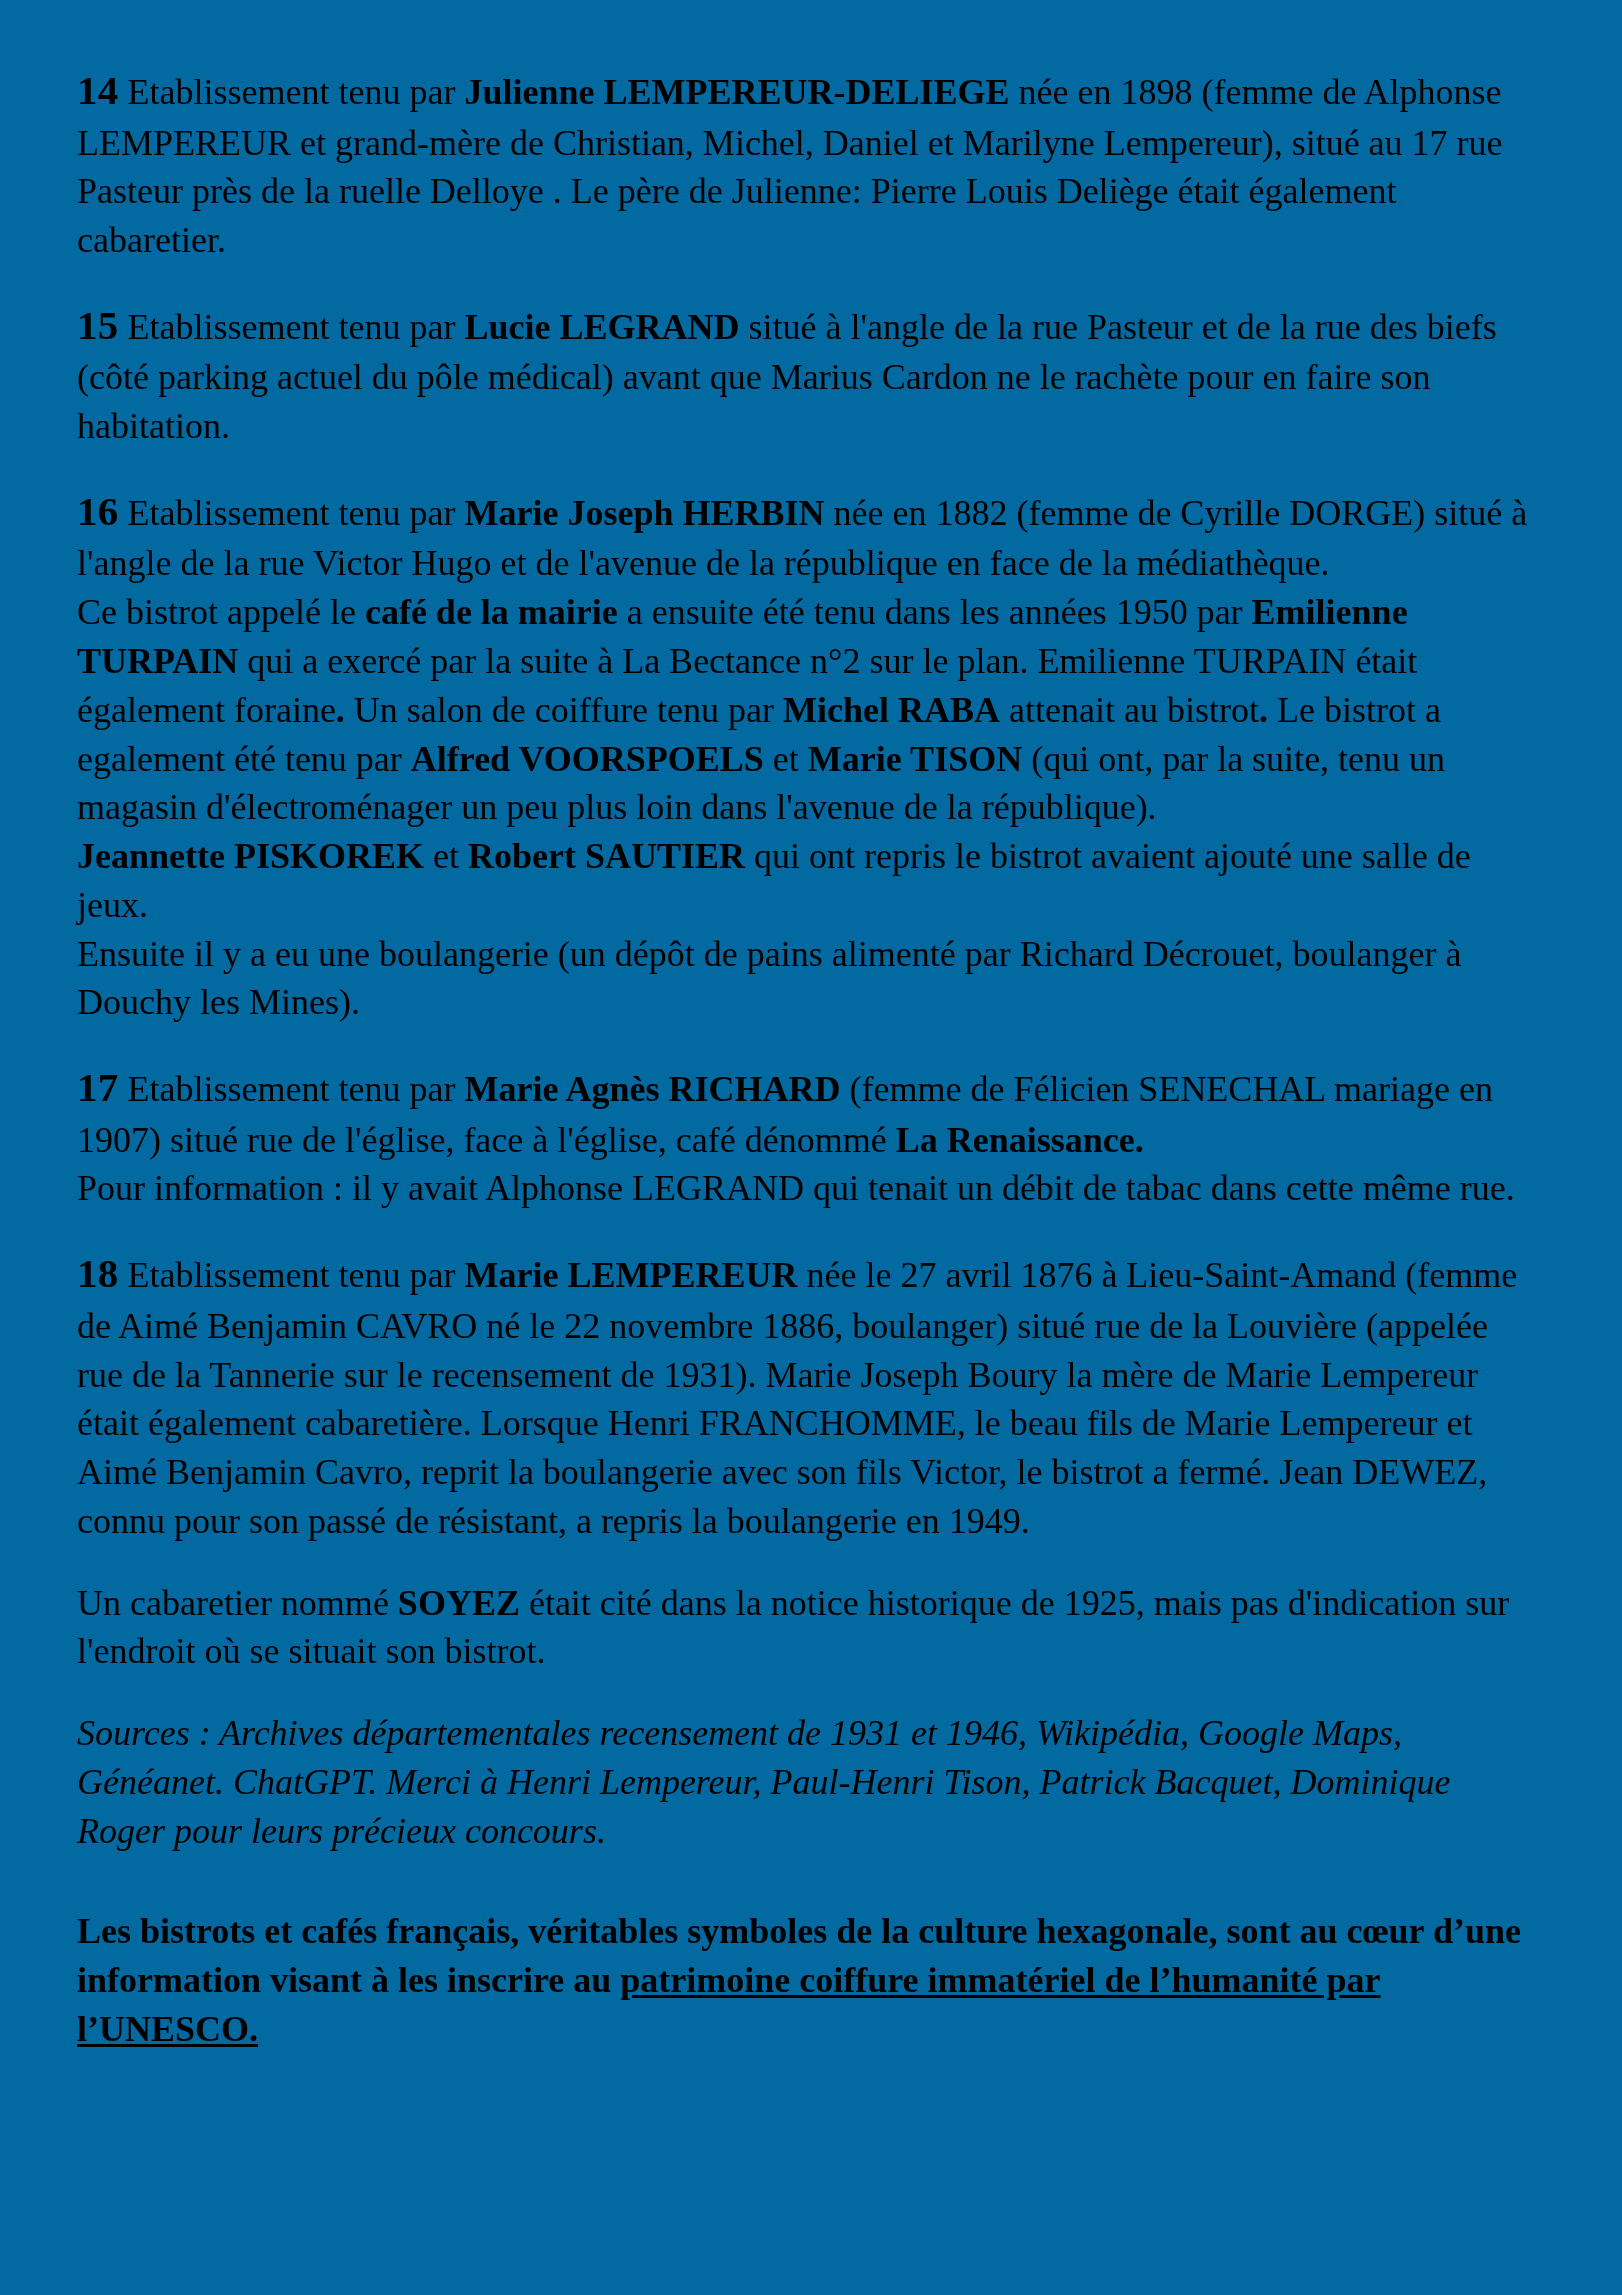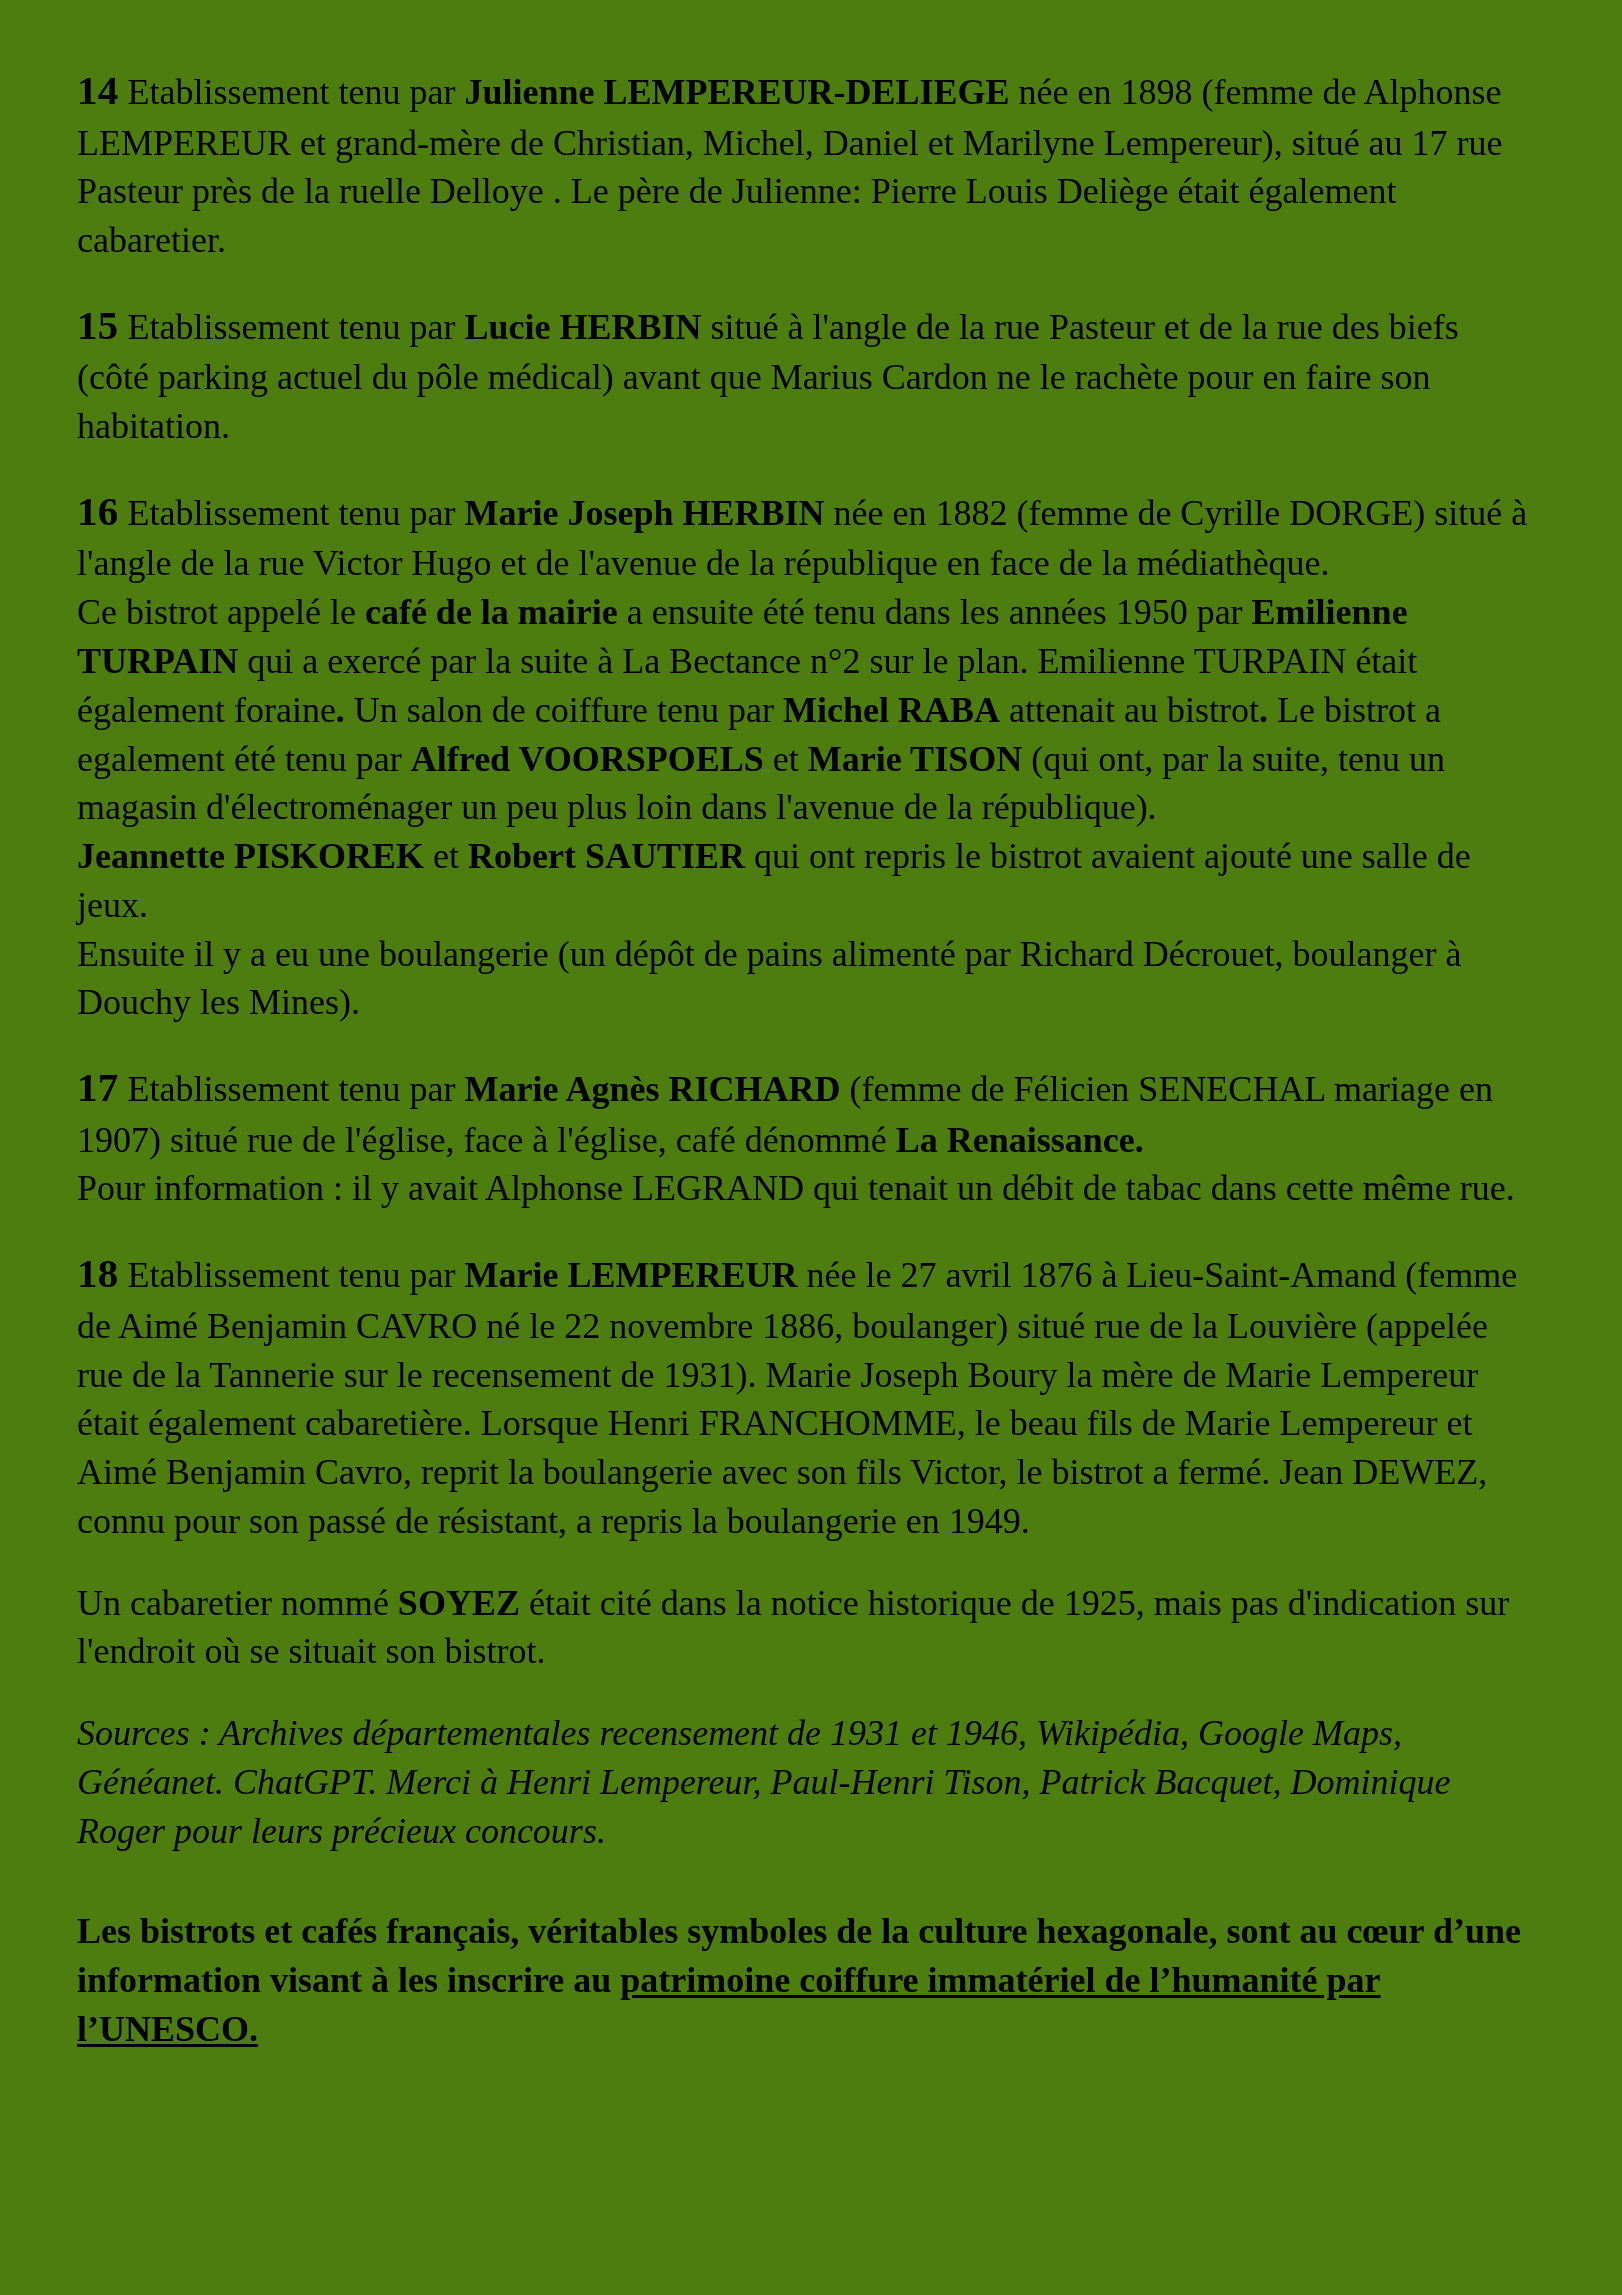--- a/index.html
+++ b/index.html
@@ -14,21 +14,21 @@
     font-family: "Liberation Serif", "DejaVu Serif", serif;
     color: #000000;
     -webkit-font-smoothing: antialiased;
   }
   .page {
     position: relative;
     width: 1622px;
     height: 2295px;
     box-sizing: border-box;
     padding: 63px 86px 0 77px;
-    background: #4d7c0f;
+    background: #0369a1;
     overflow: hidden;
   }
   .doc {
     width: 1459px;
     font-size: 36px;
     line-height: 1.355;
     text-align: left;
     hyphens: none;
   }
   .entry {
@@ -51,21 +51,21 @@
     margin: 0;
   }
 </style>
 </head>
 <body>
 
 <div class="page">
   <div class="doc">
 
     <p class="entry"><span class="num">14</span><span> Etablissement tenu par </span><span class="b">Julienne LEMPEREUR-DELIEGE</span><span> née en 1898 (femme de Alphonse LEMPEREUR et grand-mère de Christian, Michel, Daniel et Marilyne Lempereur), situé au 17 rue Pasteur près de la ruelle Delloye . Le père de Julienne: Pierre Louis Deliège était également cabaretier.</span></p>
-    <p class="entry"><span class="num">15</span><span> Etablissement tenu par </span><span class="b">Lucie HERBIN</span><span> situé à l'angle de la rue Pasteur et de la rue des biefs (côté parking actuel du pôle médical) avant que Marius Cardon ne le rachète pour en faire son habitation.</span></p>
+    <p class="entry"><span class="num">15</span><span> Etablissement tenu par </span><span class="b">Lucie LEGRAND</span><span> situé à l'angle de la rue Pasteur et de la rue des biefs (côté parking actuel du pôle médical) avant que Marius Cardon ne le rachète pour en faire son habitation.</span></p>
     <p class="entry"><span class="num">16</span><span> Etablissement tenu par </span><span class="b">Marie Joseph HERBIN</span><span> née en 1882 (femme de Cyrille DORGE) situé à l'angle de la rue Victor Hugo et de l'avenue de la république en face de la médiathèque.</span><br><span>Ce bistrot appelé le </span><span class="b">café de la mairie</span><span> a ensuite été tenu dans les années 1950 par </span><span class="b">Emilienne TURPAIN</span><span> qui a exercé par la suite à La Bectance n°2 sur le plan. Emilienne TURPAIN était également foraine</span><span class="b">.</span><span> Un salon de coiffure tenu par </span><span class="b">Michel RABA</span><span> attenait au bistrot</span><span class="b">.</span><span>  Le bistrot a egalement été tenu par </span><span class="b">Alfred VOORSPOELS</span><span> et </span><span class="b">Marie TISON</span><span> (qui ont, par la suite, tenu un magasin d'électroménager un peu plus loin dans l'avenue de la république).</span><br><span class="b">Jeannette PISKOREK</span><span> et </span><span class="b">Robert SAUTIER</span><span> qui ont repris le bistrot avaient ajouté une salle de jeux.</span><br><span>Ensuite il y a eu une boulangerie (un dépôt de pains alimenté par Richard Décrouet, boulanger à Douchy les Mines).</span></p>
     <p class="entry"><span class="num">17</span><span> Etablissement tenu par </span><span class="b">Marie Agnès RICHARD</span><span> (femme de Félicien SENECHAL mariage en 1907) situé rue de l'église, face à l'église, café dénommé </span><span class="b">La Renaissance.</span><br><span>Pour information : il y avait Alphonse LEGRAND qui tenait un débit de tabac dans cette même rue.</span></p>
     <p class="entry"><span class="num">18</span><span> Etablissement tenu par </span><span class="b">Marie LEMPEREUR</span><span> née le 27 avril 1876 à Lieu-Saint-Amand (femme de Aimé Benjamin CAVRO né le 22 novembre 1886, boulanger) situé rue de la Louvière (appelée rue de la Tannerie sur le recensement de 1931). Marie Joseph Boury la mère de Marie Lempereur était également cabaretière. Lorsque Henri FRANCHOMME, le beau fils de Marie Lempereur et Aimé Benjamin Cavro, reprit la boulangerie avec son fils Victor, le bistrot a fermé. Jean DEWEZ, connu pour son passé de résistant, a repris la boulangerie en 1949.</span></p>
 
     <p class="entry"><span>Un cabaretier nommé </span><span class="b">SOYEZ</span><span> était cité dans la notice historique de 1925, mais pas d'indication sur l'endroit où se situait son bistrot.</span></p>
 
     <p class="sources">Sources : Archives départementales recensement de 1931 et 1946, Wikipédia, Google Maps, Généanet. ChatGPT. Merci à Henri Lempereur, Paul-Henri Tison, Patrick Bacquet, Dominique Roger pour leurs précieux concours.</p>
 
     <p class="closing"><span class="b">Les bistrots et cafés français, véritables symboles de la culture hexagonale, sont au cœur d’une information visant à les inscrire au </span><span class="b u">patrimoine coiffure immatériel de l’humanité par l’UNESCO.</span></p>
 

